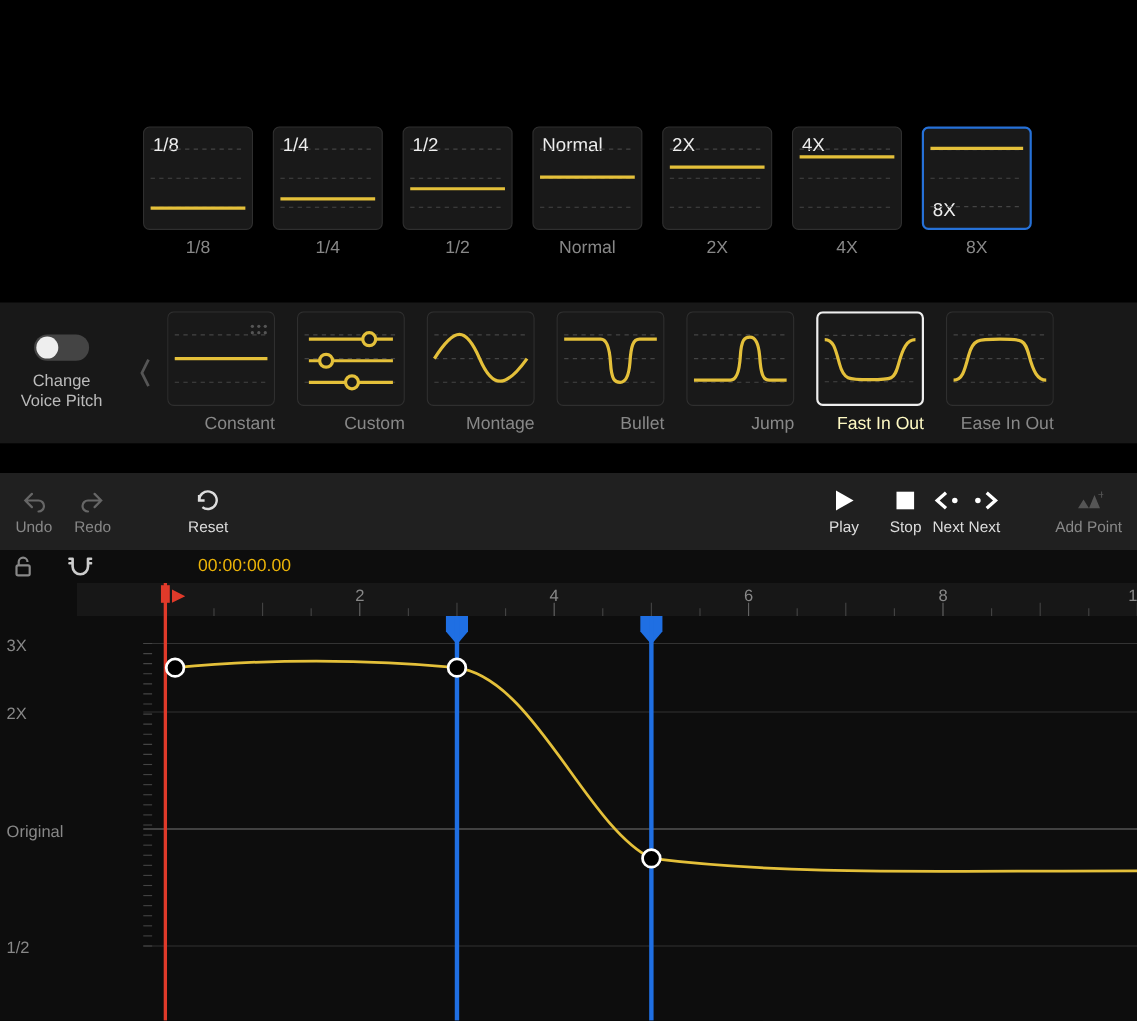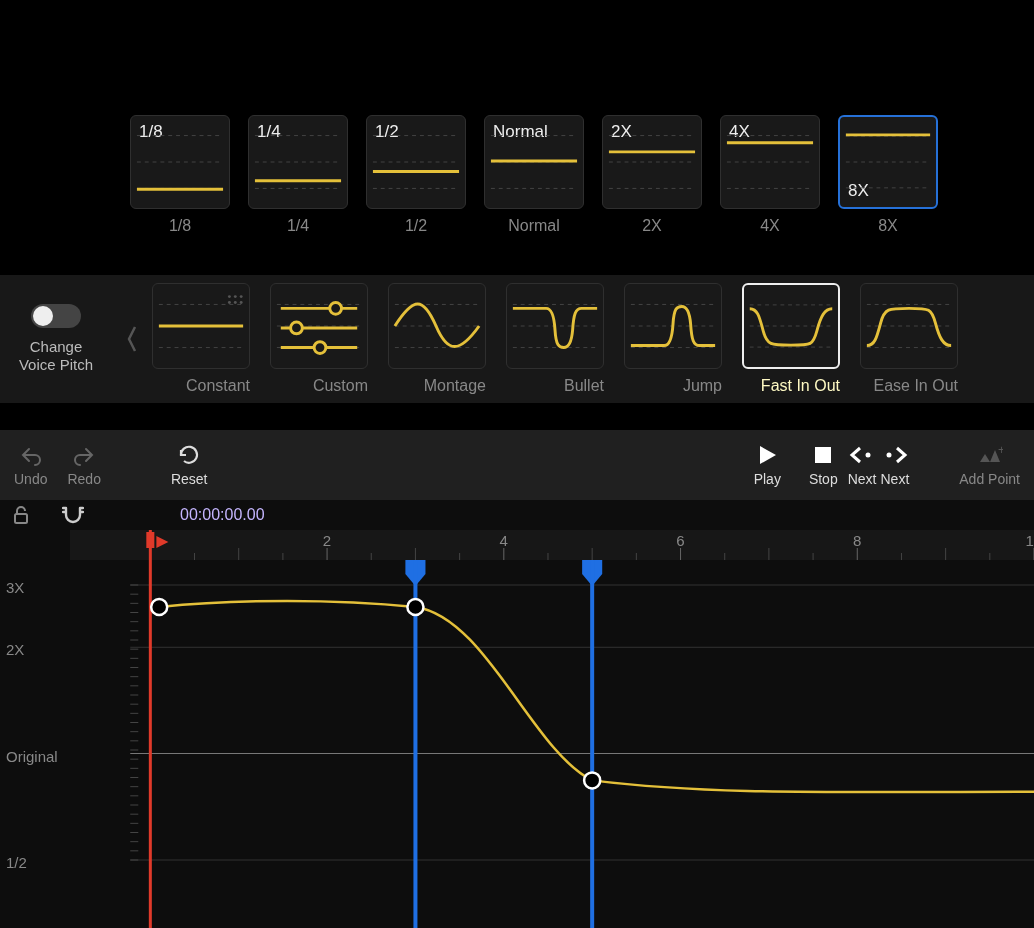--- a/index.html
+++ b/index.html
@@ -129,21 +129,21 @@
   }
 
   
   .graph-topbar{
     height:30px;
     display:flex; align-items:center;
     padding-left:6px;
     gap:22px;
     color:var(--font);
   }
-  .graph-topbar .tc{font-size:16px;color:#c4b5fd;margin-left:70px;}
+  .graph-topbar .tc{font-size:16px;color:#eab308;margin-left:70px;}
 
   .yaxis{
     position:absolute; left:0; top:32px; width:70px; bottom:0;
     font-size:15px; color:var(--font-dim);
   }
   .yaxis div{ position:absolute; left:6px; transform:translateY(-50%);}
 
   .plot{
     position:absolute;
     left:70px; top:30px;

